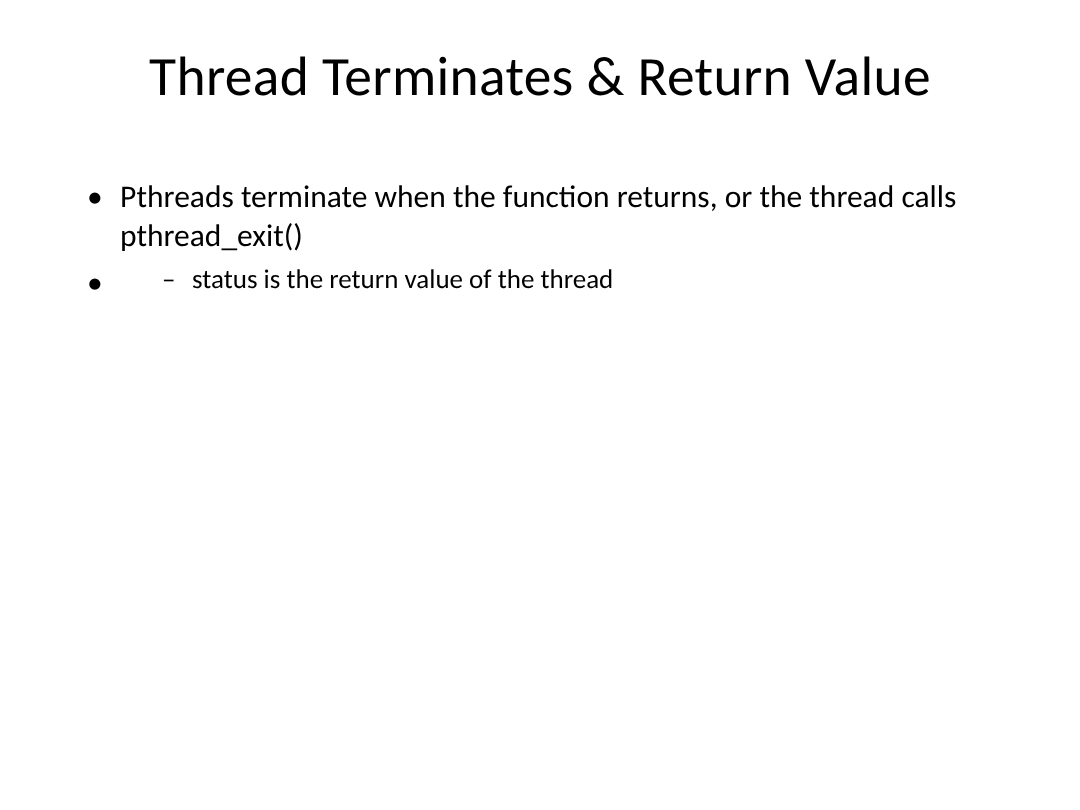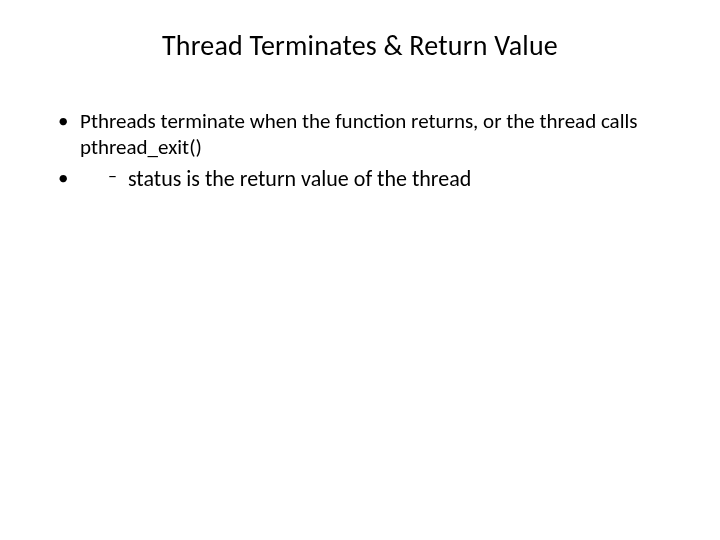--- a/index.html
+++ b/index.html
@@ -12,21 +12,21 @@
     color: #000;
   }
   .slide {
     width: 720px;
     height: 540px;
     position: relative;
     box-sizing: border-box;
     padding: 28px 50px 0 50px;
   }
   .title {
-    font-size: 28px;
+    font-size: 37px;
     text-align: center;
     margin: 0 0 46px 0;
     font-weight: 400;
     letter-spacing: 0.2px;
   }
   ul.level1 {
     list-style: none;
     margin: 0;
     padding: 0 0 0 8px;
   }
@@ -45,21 +45,21 @@
     font-size: 21px;
   }
   ul.level2 {
     list-style: none;
     margin: 6px 0 0 0;
     padding: 0 0 0 28px;
   }
   ul.level2 > li {
     position: relative;
     padding-left: 20px;
-    font-size: 22px;
+    font-size: 18px;
     line-height: 1.22;
     margin-bottom: 3px;
   }
   ul.level2 > li::before {
     content: "–";
     position: absolute;
     left: 0;
     top: 0;
     font-size: 18px;
   }

